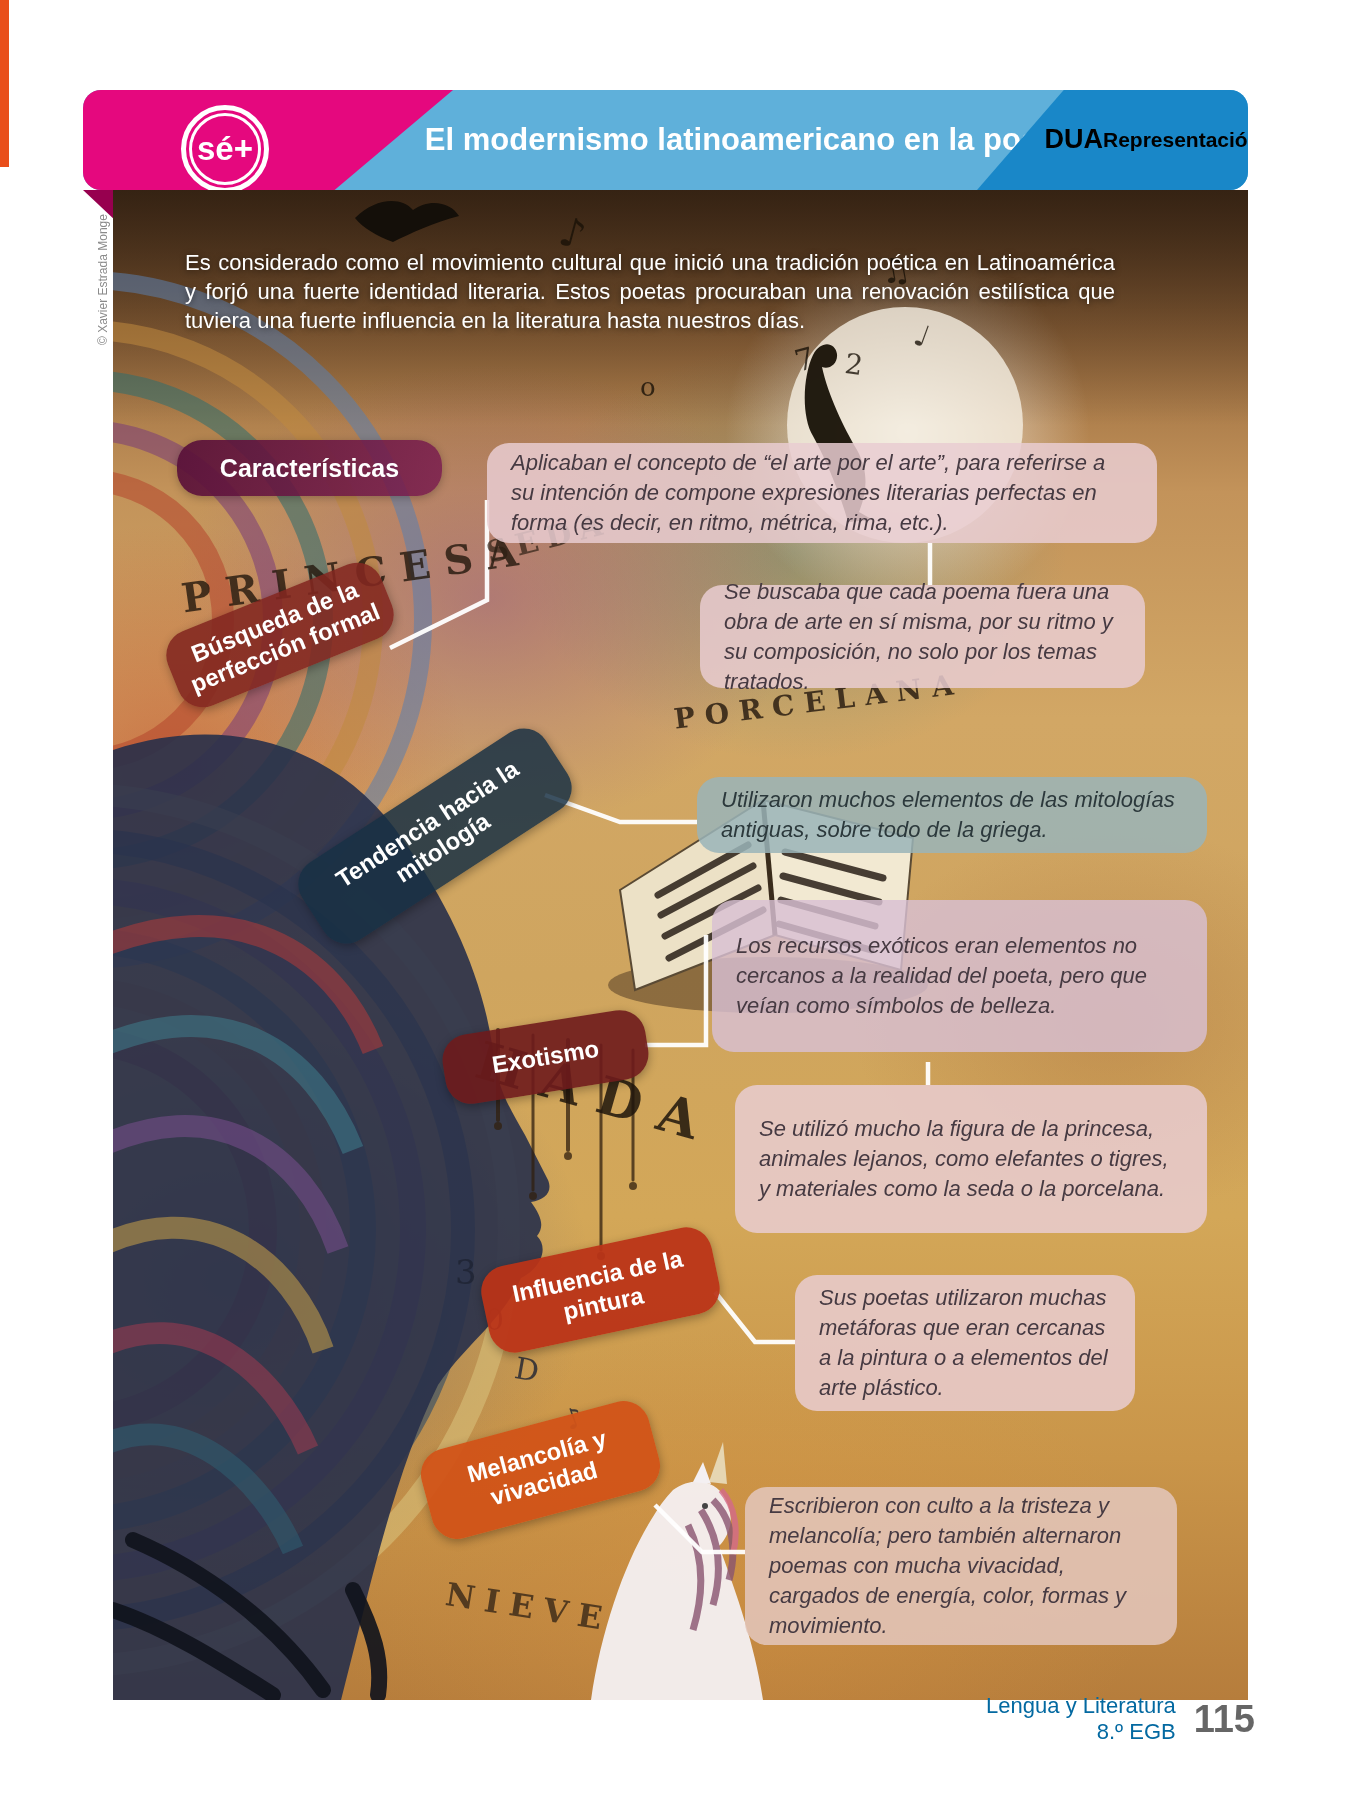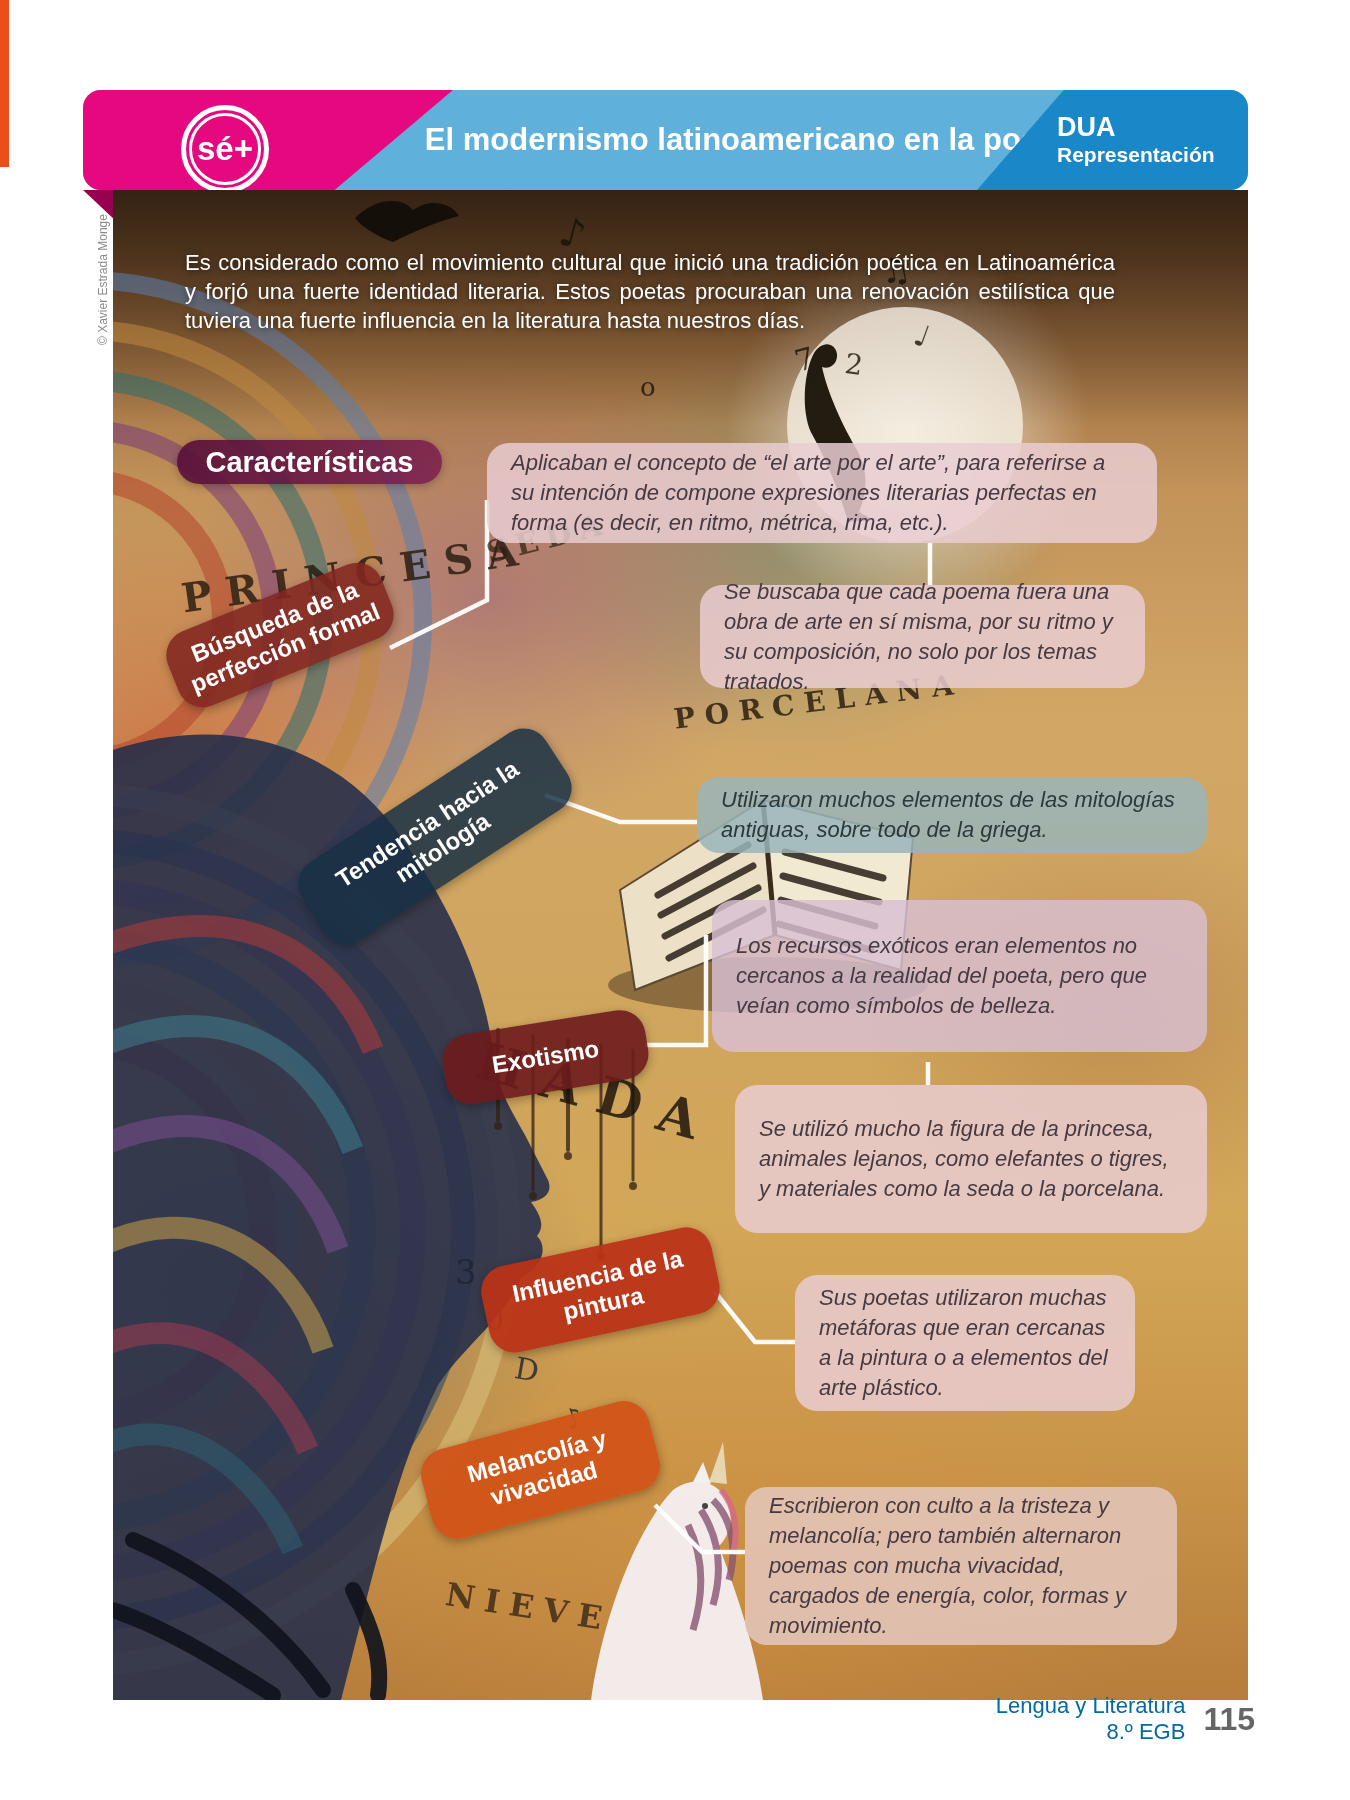--- a/index.html
+++ b/index.html
@@ -14,22 +14,22 @@
         border-radius:18px 0 0 18px;clip-path:polygon(0 0,100% 0,68% 100%,0 100%);}
   .logo-circle{position:absolute;left:98px;top:15px;width:88px;height:88px;border:5px solid #fff;
         border-radius:50%;display:flex;align-items:center;justify-content:center;box-sizing:border-box;}
   .logo-circle:after{content:"";position:absolute;inset:3px;border:3px solid #fff;border-radius:50%;}
   .logo-text{color:#fff;font-size:33px;font-weight:bold;}
   .title-band{position:absolute;left:300px;top:0;width:740px;height:100%;display:flex;
         align-items:center;justify-content:center;}
   .page-title{margin:0;color:#fff;font-size:31px;font-weight:bold;}
   .dua-block{position:absolute;left:894px;top:0;width:271px;height:100%;background:#1987c8;
         border-radius:0 18px 18px 0;clip-path:polygon(32% 0,100% 0,100% 100%,0 100%);
-        display:flex;flex-direction:column;justify-content:center;
-        box-sizing:border-box;padding-left:80px;color:#ffffff;}
+        display:flex;flex-direction:row;align-items:center;justify-content:center;
+        box-sizing:border-box;padding-left:80px;color:#000000;}
   .dua-label{font-size:27px;font-weight:bold;line-height:1.1;}
   .dua-sublabel{font-size:21px;font-weight:bold;}
   .fold{position:absolute;left:83px;top:190px;width:34px;height:32px;background:#97004f;
         clip-path:polygon(0 0,100% 0,100% 100%);}
 
   .credit{position:absolute;left:96px;top:345px;transform:rotate(-90deg);transform-origin:0 0;
         font-size:12px;color:#8a8a8a;white-space:nowrap;width:160px;}
 
   
   .artwork{position:absolute;left:113px;top:190px;width:1135px;height:1510px;overflow:hidden;
@@ -44,23 +44,23 @@
        linear-gradient(180deg,#6b4628 0%,#96683c 9%,#c3935a 20%,#d2a765 35%,#cfa55f 52%,#d3a758 68%,#c99549 84%,#b67d3c 100%);}
   .art-top-shade{position:absolute;left:0;top:0;width:100%;height:235px;
        background:linear-gradient(rgba(40,26,14,.8), rgba(40,26,14,.35) 55%, transparent);}
   .art-svg,.connectors{position:absolute;left:0;top:0;}
 
   
   .intro{position:absolute;left:72px;top:58px;width:930px;margin:0;color:#fff;font-size:22px;
        line-height:29px;text-align:justify;text-shadow:0 1px 6px rgba(0,0,0,.55);}
 
   
-  .section-label{position:absolute;left:64px;top:250px;width:265px;height:44px;border-radius:25px;
+  .section-label{position:absolute;left:64px;top:250px;width:265px;height:56px;border-radius:25px;
        background:linear-gradient(100deg, rgba(88,16,56,.92), rgba(122,29,78,.85));
-       display:flex;align-items:center;justify-content:center;color:#fff;font-size:29px;font-weight:bold;
+       display:flex;align-items:center;justify-content:center;color:#fff;font-size:25px;font-weight:bold;
        box-shadow:0 2px 8px rgba(0,0,0,.25);}
 
   
   .callout{position:absolute;border-radius:22px;box-sizing:border-box;padding:12px 24px;
        display:flex;align-items:center;color:#463a42;font-size:22px;line-height:30px;font-style:italic;}
   .co-pink{background:rgba(233,204,209,.85);}
   .co-teal{background:rgba(154,180,184,.85);color:#2c393c;}
   .co-lav{background:rgba(216,192,211,.82);}
   .co-tan{background:rgba(226,197,186,.88);}
   .co-1{left:374px;top:253px;width:670px;height:100px;}
@@ -88,21 +88,21 @@
   .w-seda{left:372px;top:330px;font-size:30px;letter-spacing:8px;transform:rotate(-14deg);color:rgba(45,32,20,.7);}
   .w-porcelana{left:560px;top:495px;font-size:28px;letter-spacing:10px;transform:rotate(-7deg);}
   .w-hada{left:360px;top:872px;font-size:52px;letter-spacing:18px;transform:rotate(16deg);color:rgba(30,21,12,.85);}
   .w-nieve{left:332px;top:1398px;font-size:32px;letter-spacing:10px;transform:rotate(9deg);color:rgba(45,32,20,.75);}
 
   .glyph{position:absolute;font-family:"DejaVu Serif",serif;color:rgba(25,17,8,.8);}
 
   
   .footer{position:absolute;right:95px;top:1693px;display:flex;align-items:center;gap:18px;}
   .footer-text{text-align:right;color:#0369a1;font-size:22px;line-height:26px;}
-  .page-number{color:#666;font-size:32px;font-weight:bold;}
+  .page-number{color:#666;font-size:38px;font-weight:bold;}
 </style>
 </head>
 <body>
 
 <div class="page">
 
   <div class="edge-accent"></div>
 
   <div class="header">
     <div class="band-blue"></div>

